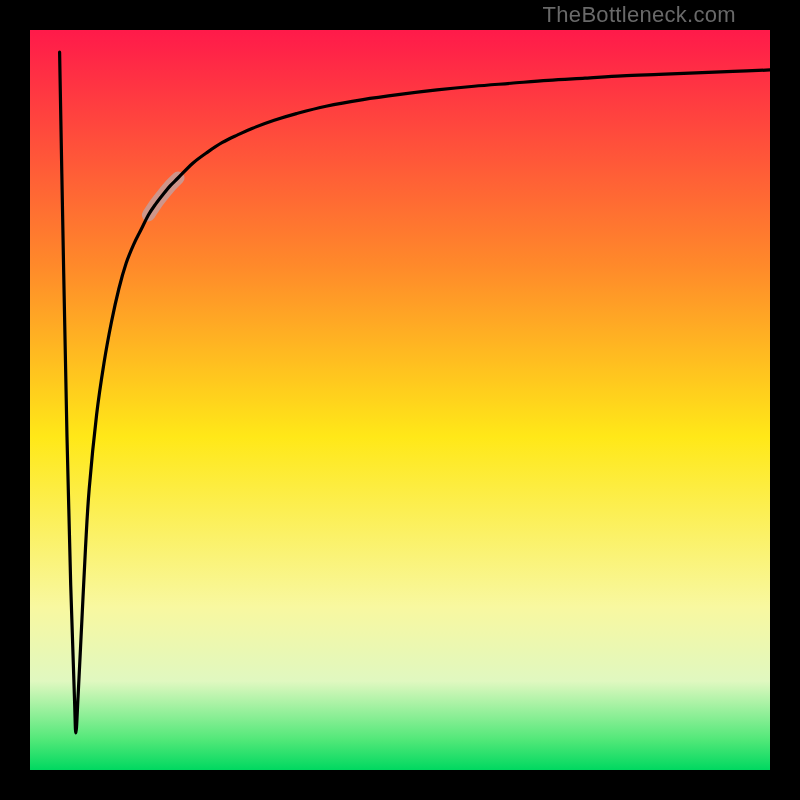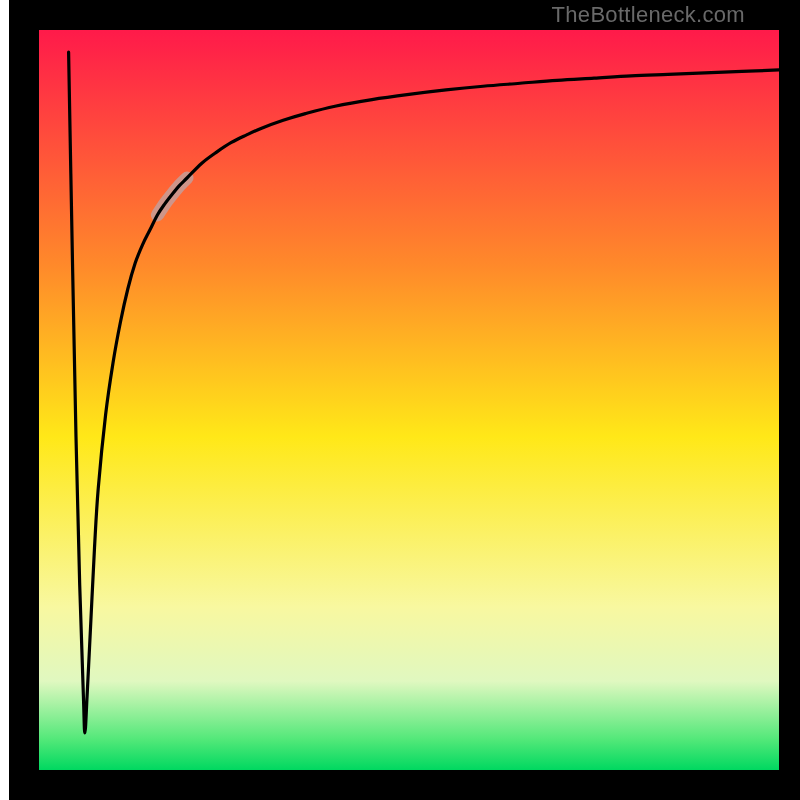--- a/index.html
+++ b/index.html
@@ -5,21 +5,20 @@
   body {
     margin: 0;
     padding: 0;
     background: #ffffff;
     font-family: Arial, Helvetica, sans-serif;
   }
   .chart-wrapper {
     position: relative;
     width: 748px;
     height: 800px;
-    padding-left: 9px;
   }
   .watermark {
     position: absolute;
     top: 2px;
     right: 12px;
     color: #696969;
     font-size: 22px;
     font-weight: 400;
     letter-spacing: 0.3px;
     z-index: 10;

